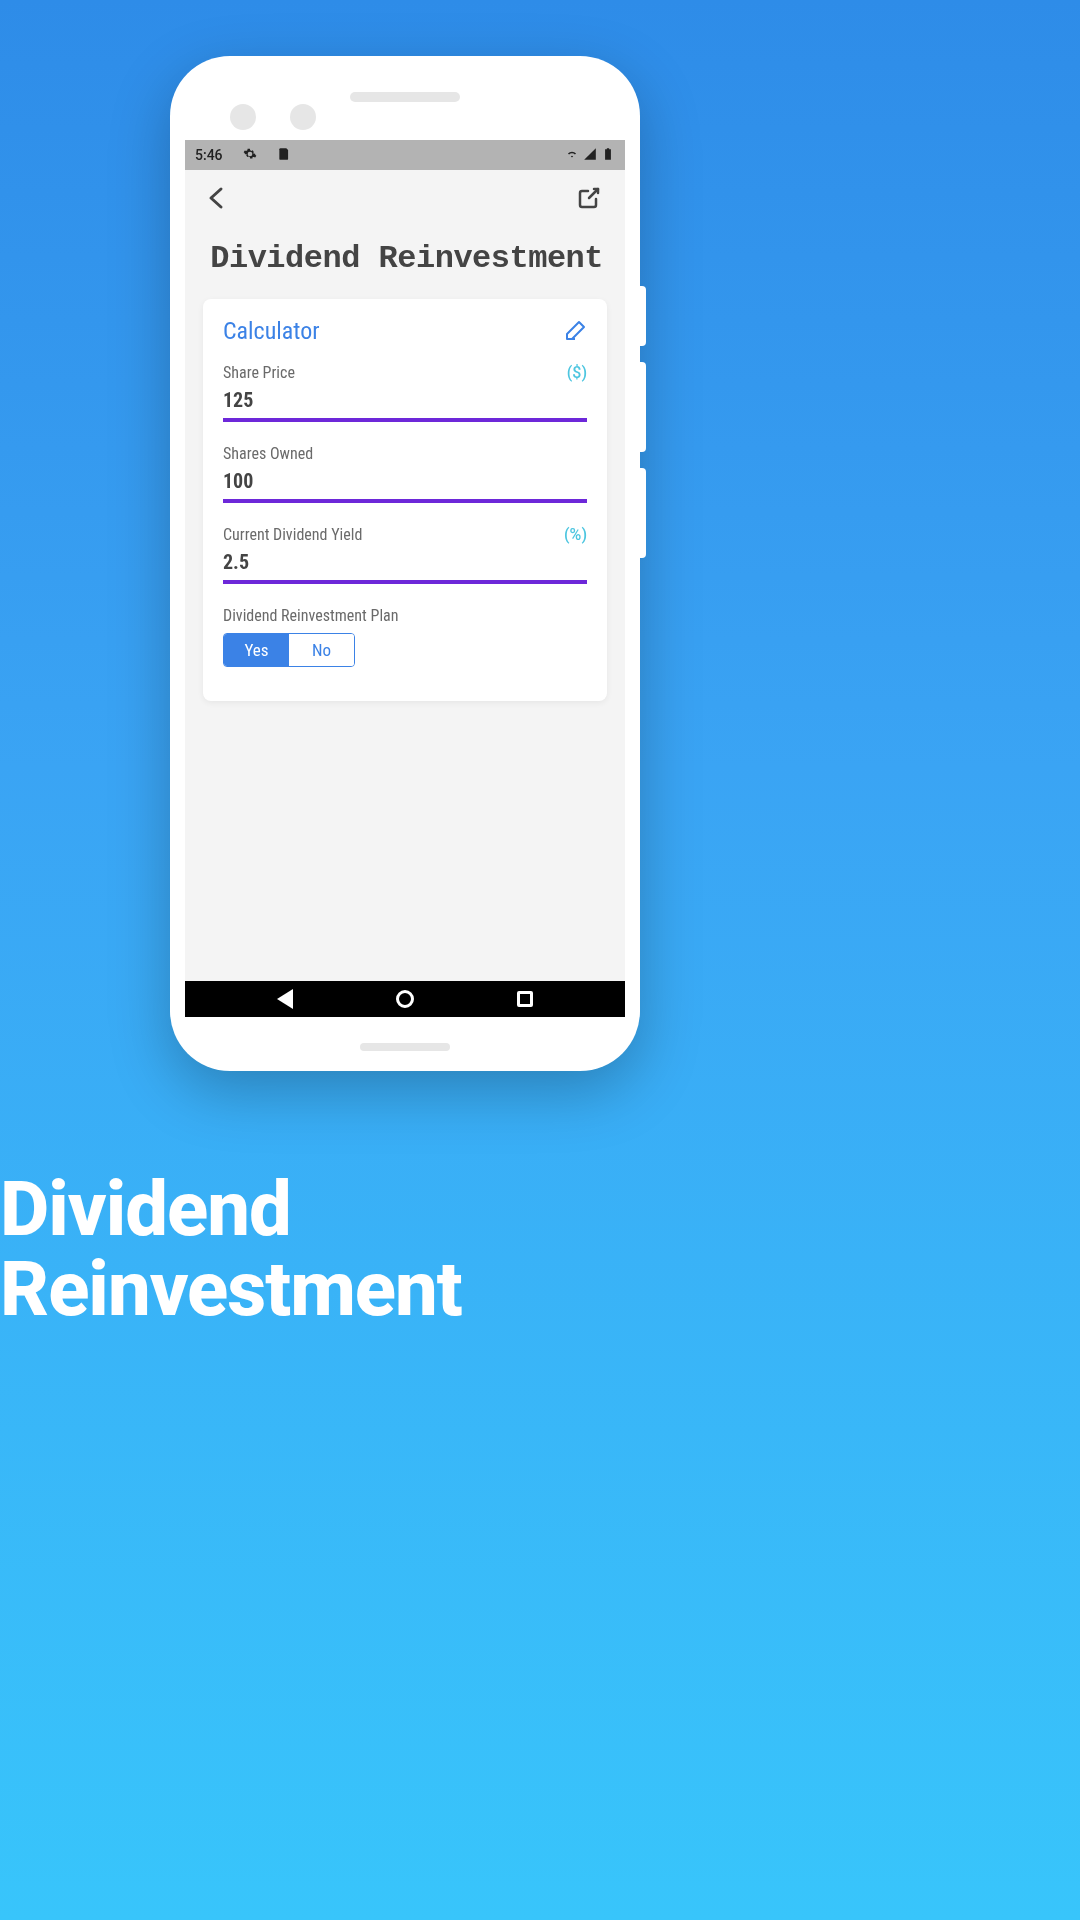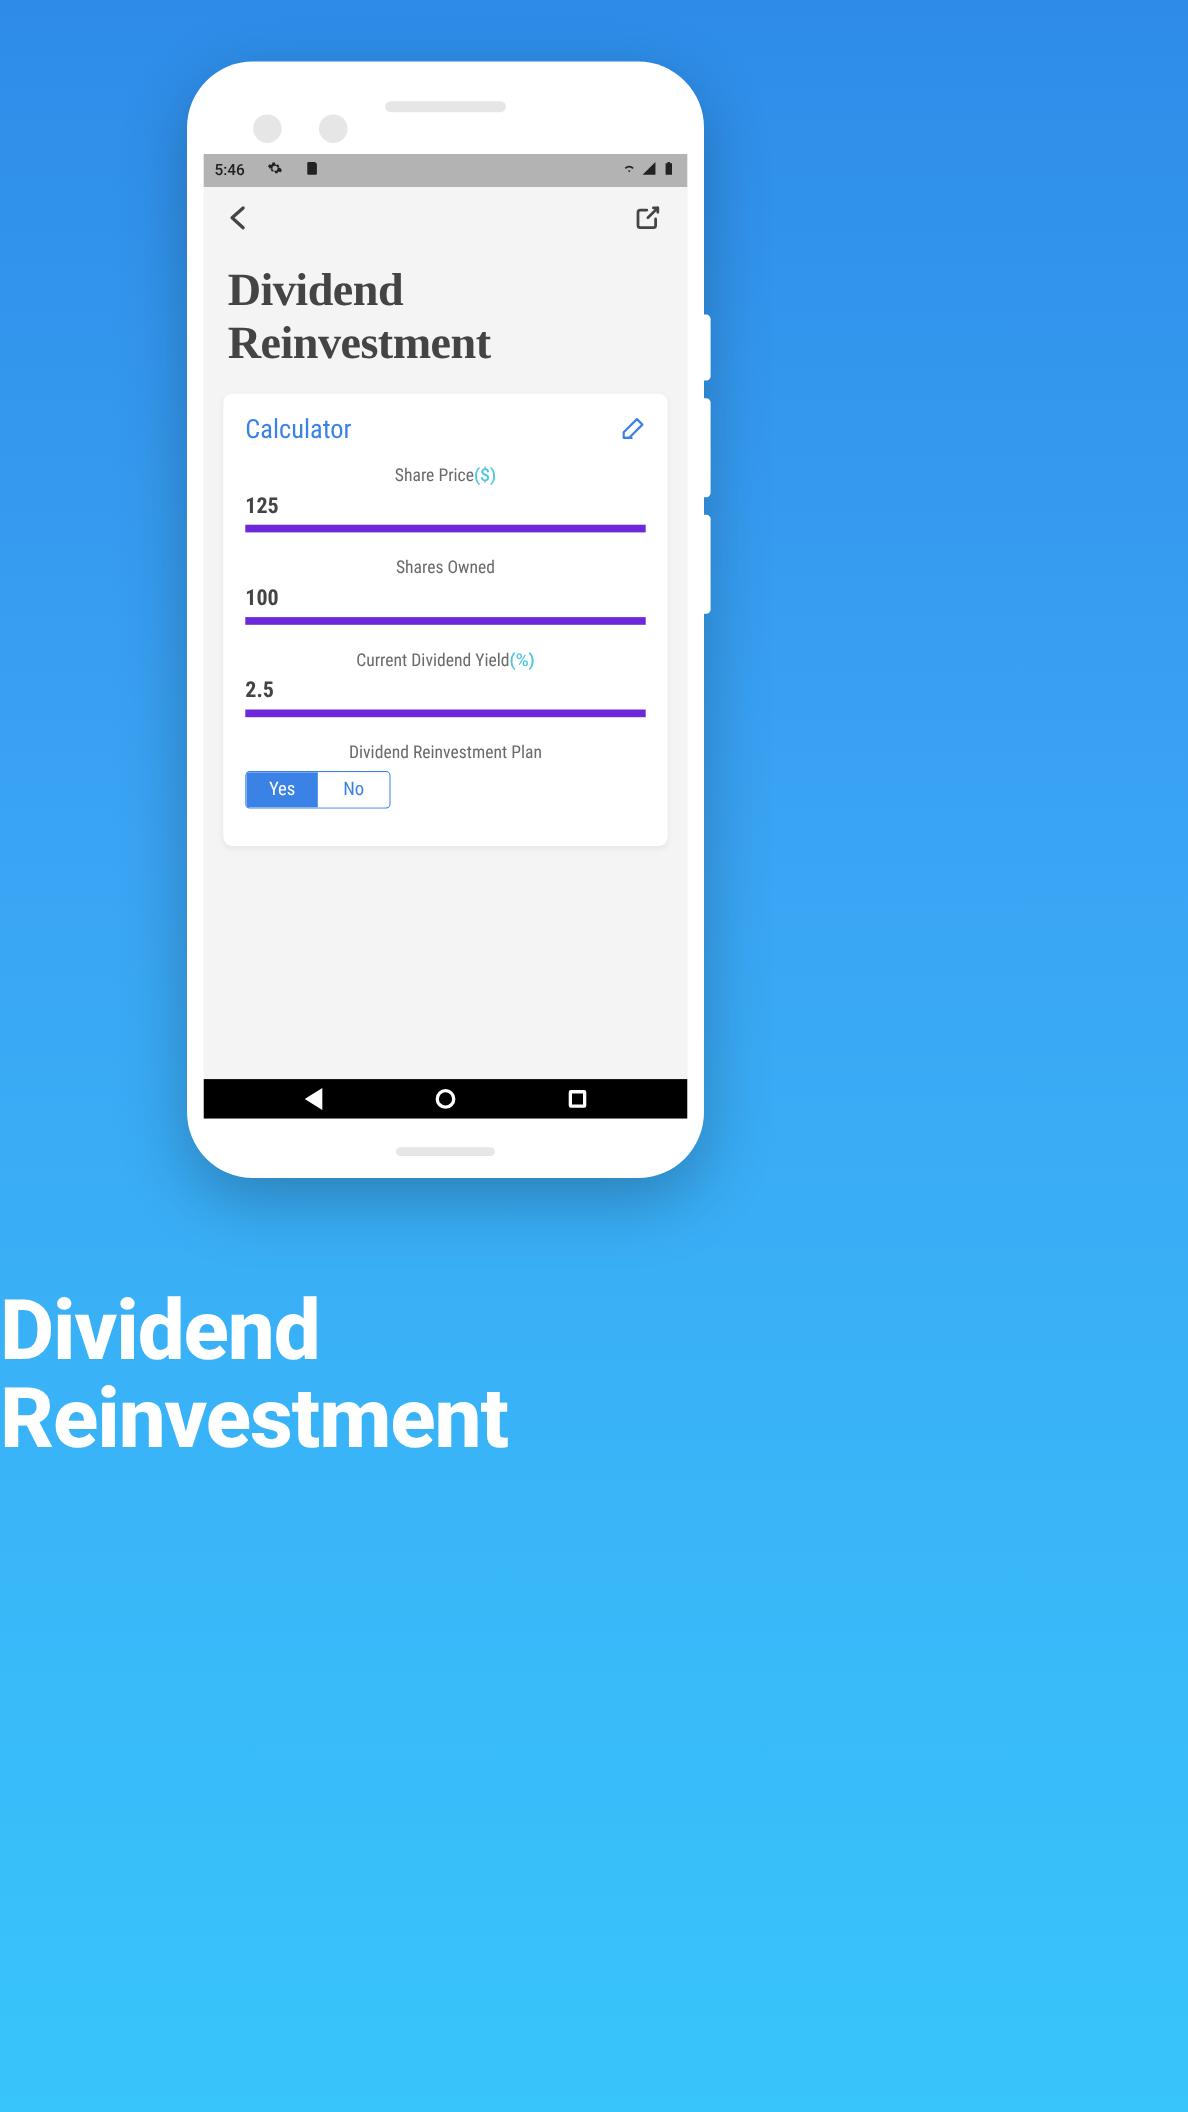--- a/index.html
+++ b/index.html
@@ -95,26 +95,27 @@
 
 
 .app-header {
   display: flex;
   align-items: center;
   justify-content: space-between;
   padding: 14px 22px 12px 18px;
 }
 .back-icon, .share-icon { width: 28px; height: 28px; display:flex; align-items:center; justify-content:center; }
 .page-title {
-  font-size: 42px;
+  font-size: 32px;
   font-weight: 700;
-  font-family: Liberation Serif, serif;
+  font-family: Liberation Mono, monospace;
   letter-spacing: -0.5px;
   color: #444;
   padding: 16px 22px 22px;
+  text-align: right;
 }
 
 
 .card {
   margin: 0 18px;
   background: #fff;
   border-radius: 8px;
   padding: 18px 20px 14px;
   box-shadow: 0 2px 6px rgba(0,0,0,0.06);
 }
@@ -132,39 +133,39 @@
   font-family: "Roboto Condensed", "Arial Narrow", sans-serif;
 }
 .eraser-icon { width: 24px; height: 24px; }
 
 .field {
   margin-bottom: 22px;
 }
 .field-label-row {
   display: flex;
   align-items: center;
-  justify-content: center;
+  justify-content: space-between;
   margin-bottom: 6px;
 }
 .field-label {
   color: #6a6a6a;
   font-size: 16px;
   font-family: "Roboto Condensed", "Arial Narrow", sans-serif;
 }
 .field-unit {
   color: #4ec6e0;
   font-size: 16px;
   font-weight: 500;
 }
 .field-value {
   font-size: 20px;
   font-weight: 700;
   color: #444;
   padding-bottom: 6px;
-  border-bottom: 7px solid #6d28d9;
+  border-bottom: 4px solid #6d28d9;
   font-family: "Roboto Condensed", "Arial Narrow", sans-serif;
 }
 .select-value {
   display: flex;
   align-items: center;
   justify-content: space-between;
 }
 .dropdown-caret {
   width: 0; height: 0;
   border-left: 5px solid transparent;

